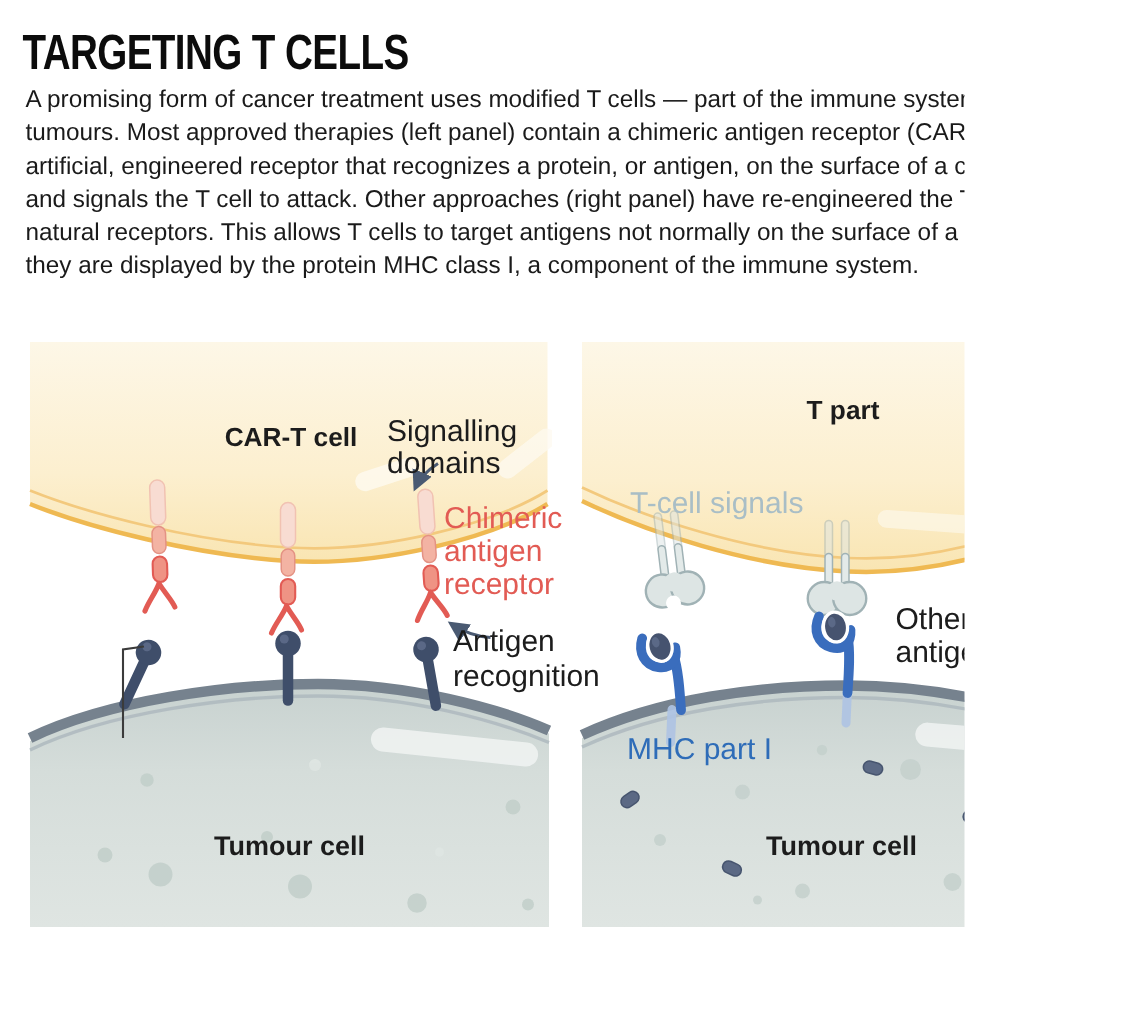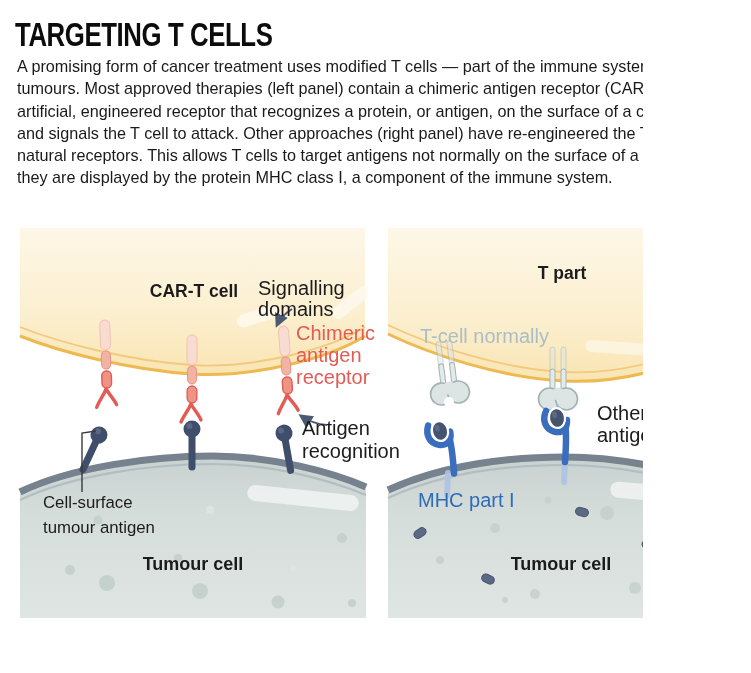--- a/index.html
+++ b/index.html
@@ -17,21 +17,21 @@
     position:absolute;left:17px;top:55px;width:723px;
     font-size:16.2px;line-height:22.3px;color:#1a1a1a;
   }
   .lbl{
     position:absolute;font-size:20px;line-height:21px;color:#1c1c1c;
     white-space:pre-line;
   }
   .lbl.bold{font-weight:700;}
   #car-t-label{left:119px;top:261px;width:150px;text-align:center;font-size:17.5px;margin-top:20px;}
   #signalling-label{left:258px;top:278px;}
-  #chimeric-label{left:296px;top:322px;color:var(--car-red,#e25b54);line-height:22px;}
+  #chimeric-label{left:296px;top:335px;color:var(--car-red,#e25b54);line-height:22px;}
   #antigen-recognition-label{left:302px;top:417px;line-height:22.5px;}
   #cell-surface-label{left:43px;top:490px;font-size:16.8px;line-height:25px;}
   #tumour-left-label{left:118px;top:554px;width:150px;text-align:center;font-size:18px;}
   #t-cell-label{left:487px;top:263px;width:150px;text-align:center;font-size:17.5px;}
   #tcr-label{left:420px;top:326px;color:var(--tcr-label-gray,#a9bec6);}
   #tumour-antigen-label{left:597px;top:402px;line-height:22px;}
   #mhc-label{left:418px;top:490px;color:var(--mhc-label-blue,#2e6cb8);}
   #tumour-right-label{left:486px;top:554px;width:150px;text-align:center;font-size:18px;}
   .credit{
     position:absolute;left:620px;top:627px;width:118px;text-align:right;
@@ -196,25 +196,23 @@
   </svg>
 
   <div class="lbl bold" id="car-t-label">CAR-T cell</div>
   <div class="lbl" id="signalling-label">Signalling
 domains</div>
   <div class="lbl" id="chimeric-label">Chimeric
 antigen
 receptor</div>
   <div class="lbl" id="antigen-recognition-label">Antigen
 recognition</div>
-  <div class="lbl" id="cell-surface-label">Cell-surface
-tumour antigen</div>
   <div class="lbl bold" id="tumour-left-label">Tumour cell</div>
 
   <div class="lbl bold" id="t-cell-label">T part</div>
-  <div class="lbl" id="tcr-label">T-cell normally</div>
+  <div class="lbl" id="tcr-label">T-cell signals</div>
   <div class="lbl" id="tumour-antigen-label">Other
 antigen</div>
   <div class="lbl" id="mhc-label">MHC part I</div>
   <div class="lbl bold" id="tumour-right-label">Tumour cell</div>
 
   <div class="credit">©nature</div>
 </div>
 
 </body></html>

